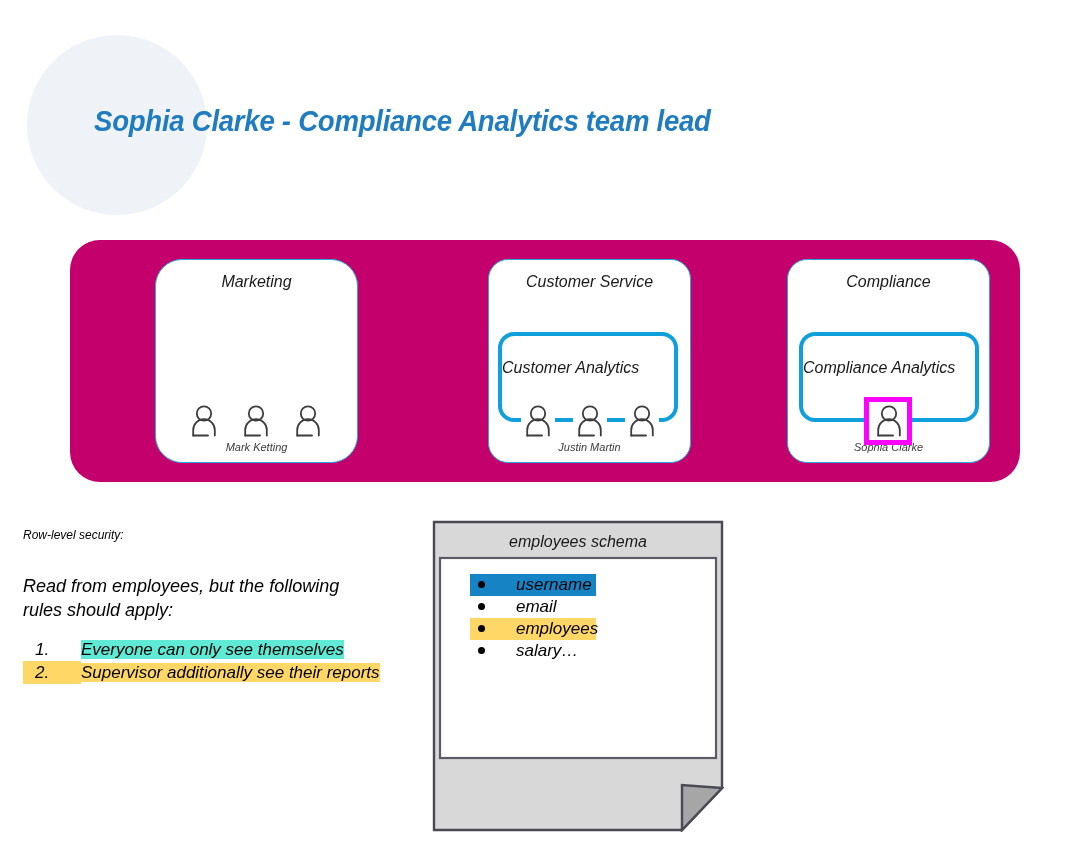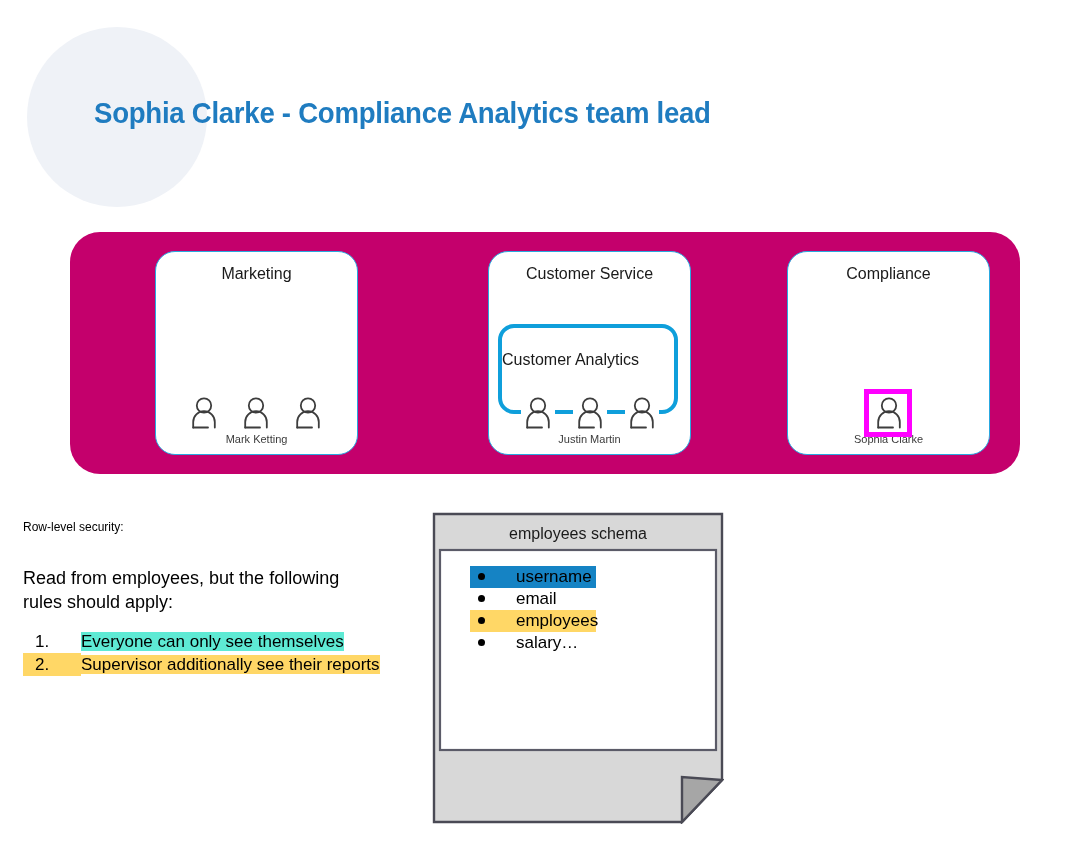--- a/index.html
+++ b/index.html
@@ -10,23 +10,24 @@
     width: 1068px;
     height: 842px;
     background: #ffffff;
     font-family: "Liberation Sans", sans-serif;
     position: relative;
     overflow: hidden;
     -webkit-font-smoothing: antialiased;
   }
   .stage {
     position: absolute;
-    left: 0; top: 4px;
+    left: 0; top: 12px;
     width: 1068px;
     height: 726px;
+    font-style: italic;
   }
 
   
   .header-circle {
     position: absolute;
     left: 27px;
     top: 23px;
     width: 180px;
     height: 180px;
     border-radius: 50%;
@@ -59,21 +60,21 @@
   
   .dept-card {
     position: absolute;
     top: 247px;
     height: 204px;
     background: #ffffff;
     border: 1.6px solid #29a8e0;
     border-radius: 20px;
     box-sizing: border-box;
   }
-  #card-marketing { left: 155px; width: 203px; }
+  #card-marketing { left: 155px; width: 203px; border-radius: 27px; }
   #card-customer-service { left: 488px; width: 203px; padding-left: 23px; }
   #card-compliance { left: 787px; width: 203px; }
 
   .dept-title {
     position: absolute;
     left: 0;
     right: 0;
     top: 13px;
     text-align: center;
     font-size: 16px;
@@ -284,20 +285,23 @@
     <div class="dept-owner">Justin Martin</div>
   </div>
 
   <div class="dept-card" id="card-compliance">
     <div class="dept-title">Compliance</div>
     <div class="dept-owner">Sophia Clarke</div>
   </div>
 
   <div class="analytics-box" id="analytics-customer">
     <div class="analytics-label">Customer Analytics</div>
+  </div>
+  <div class="analytics-box" id="analytics-compliance">
+    <div class="analytics-label">Compliance Analytics</div>
   </div>
 
   <div class="person" id="person-m1">
     <svg viewBox="0 0 30 34">
         <circle cx="15" cy="9.5" r="7.2" fill="none" stroke="#3d3d3d" stroke-width="1.8"></circle>
         <path d="M4.2 31.5 V26 a10.8 10.8 0 0 1 21.6 0 v5.5" fill="none" stroke="#3d3d3d" stroke-width="1.8" stroke-linecap="round"></path>
         <path d="M4.2 31.5 H19" fill="none" stroke="#3d3d3d" stroke-width="1.8" stroke-linecap="round"></path>
       </svg>
   </div>
   <div class="person" id="person-m2">

